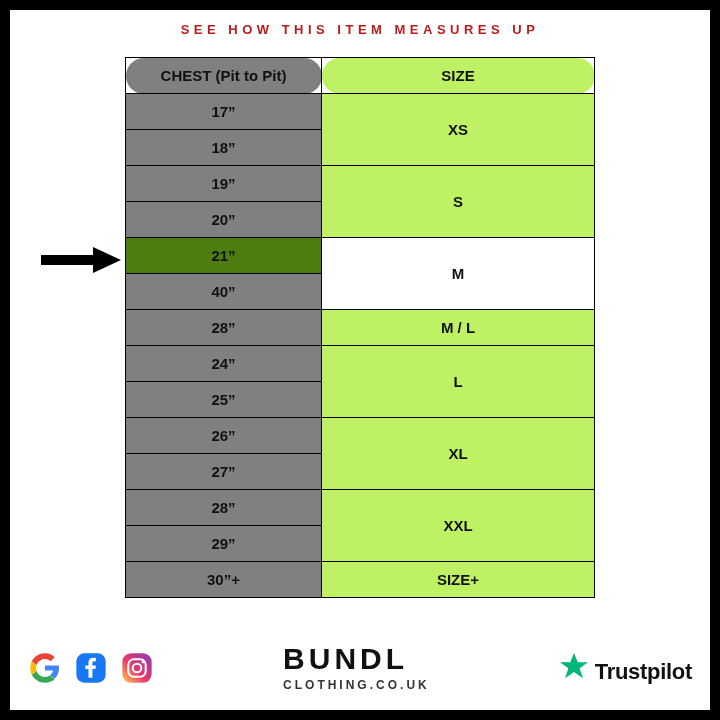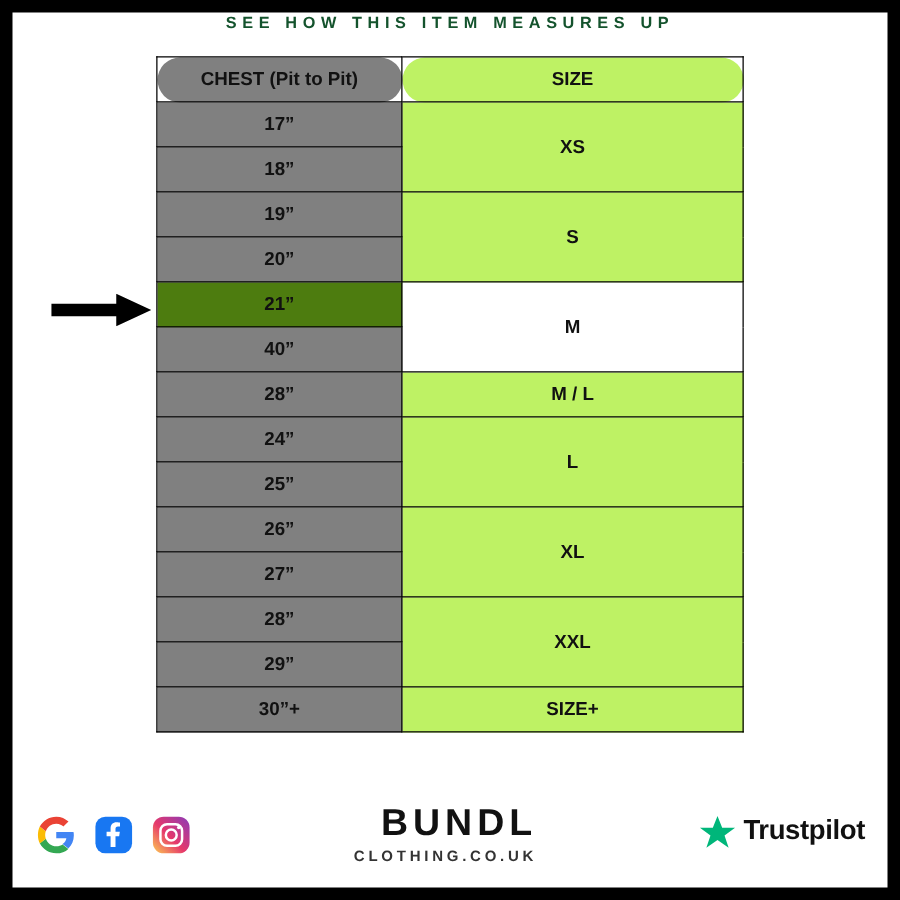--- a/index.html
+++ b/index.html
@@ -33,25 +33,25 @@
   }
   .title {
     margin-top: 16px;
     font-size: 31px;
     font-weight: bold;
     letter-spacing: 6px;
     color: #111111;
     text-align: center;
   }
   .subtitle {
-    margin-top: 0;
+    margin-top: 12px;
     font-size: 13px;
     font-weight: bold;
     letter-spacing: 4.5px;
-    color: #14532d;
+    color: #b91c1c;
     text-align: center;
   }
   .table-wrap {
     position: relative;
     margin-top: 20px;
     width: 470px;
   }
   table.size-table {
     border-collapse: collapse;
     width: 470px;
@@ -114,40 +114,40 @@
     gap: 12px;
   }
   .social {
     width: 34px;
     height: 34px;
     display: flex;
     align-items: center;
     justify-content: center;
   }
   .brand {
-    text-align: right;
+    text-align: left;
     flex: 0 0 auto;
   }
   .brand-name {
     font-size: 30px;
     font-weight: bold;
     letter-spacing: 4px;
     color: #111111;
     line-height: 1;
   }
   .brand-sub {
     margin-top: 4px;
     font-size: 12px;
     font-weight: bold;
     letter-spacing: 3px;
     color: #333333;
   }
   .trustpilot {
     display: flex;
-    align-items: flex-start;
+    align-items: flex-end;
     gap: 6px;
   }
   .tp-label {
     font-size: 22px;
     font-weight: bold;
     color: #111111;
     letter-spacing: -0.3px;
   }
 </style>
 </head>

